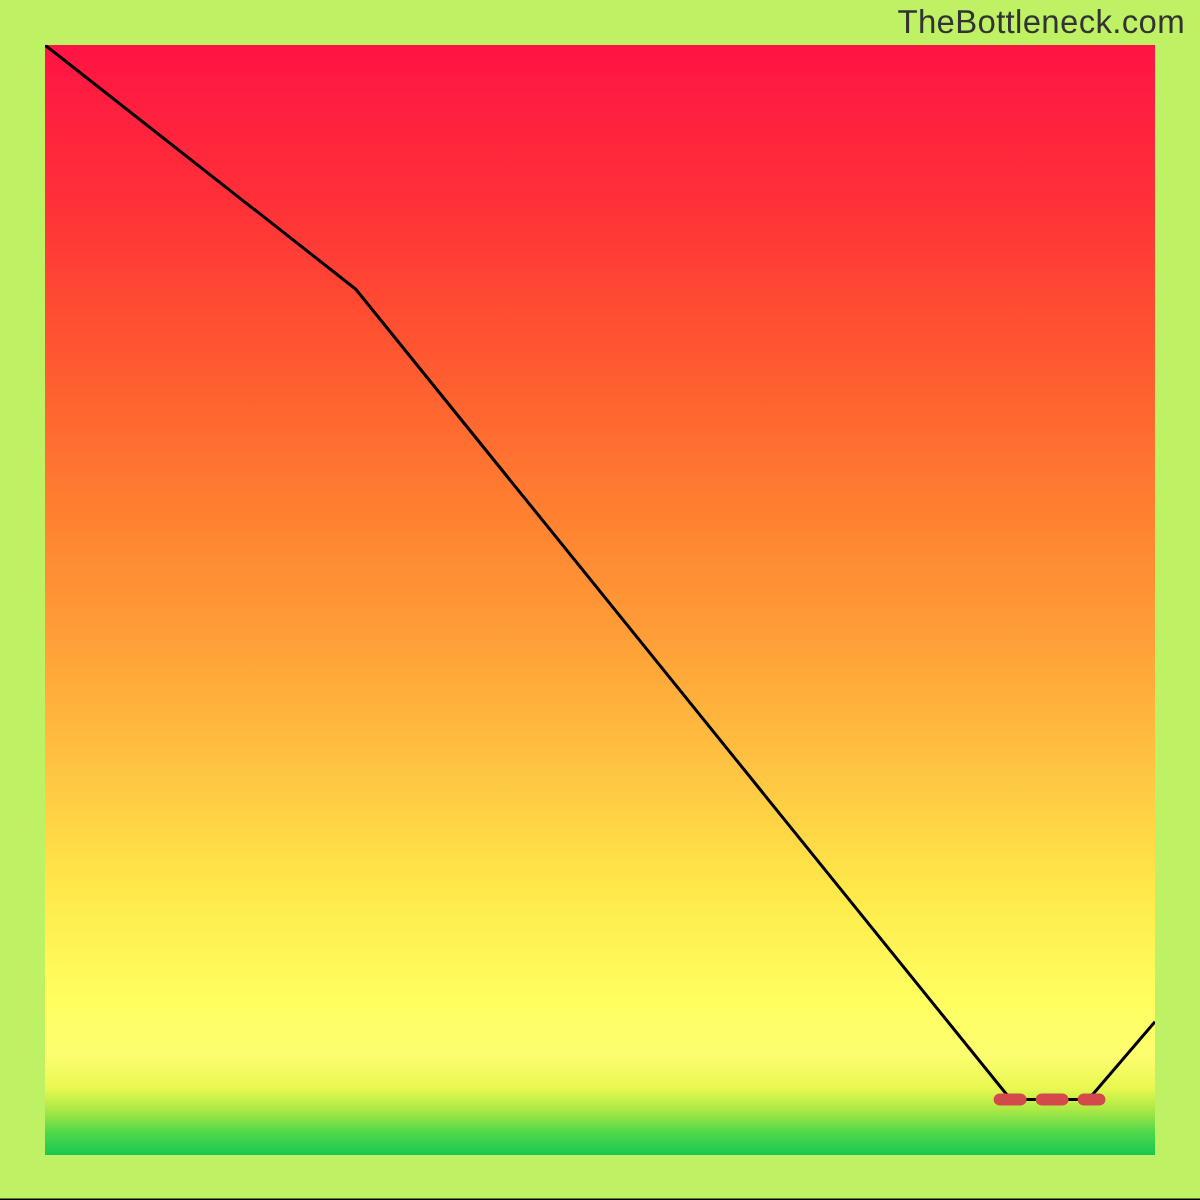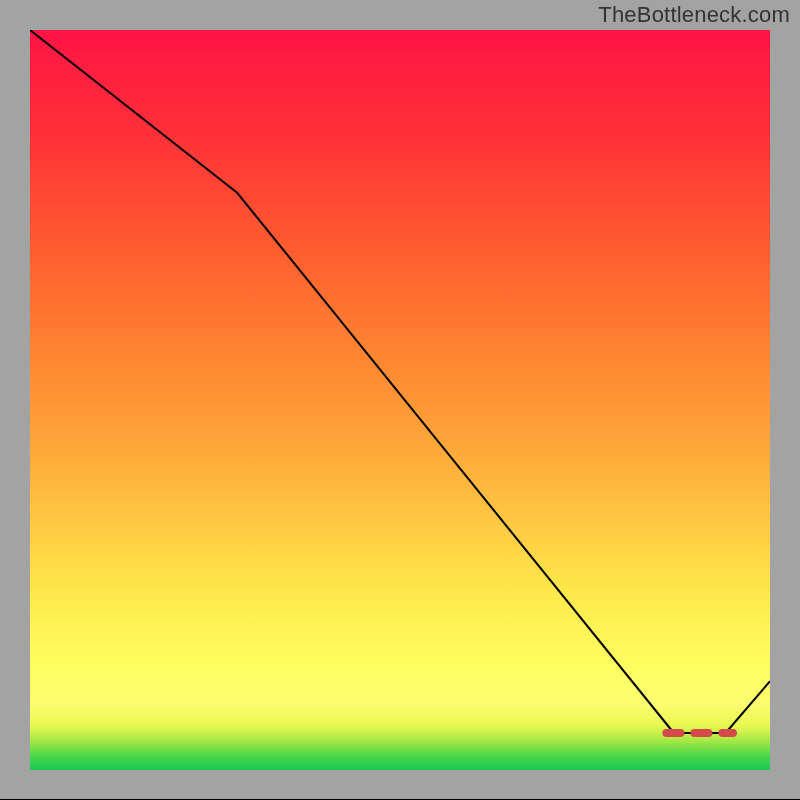--- a/index.html
+++ b/index.html
@@ -8,21 +8,21 @@
     width: 800px;
     height: 800px;
     background: #000;
     overflow: hidden;
     font-family: Arial, Helvetica, sans-serif;
   }
   .frame {
     position: relative;
     width: 800px;
     height: 799px;
-    background: #a3a3a3;
+    background: #bef264;
   }
   .watermark {
     position: absolute;
     top: 2px;
     right: 10px;
     color: #333;
     font-size: 22px;
     font-weight: 500;
     letter-spacing: 0.2px;
     user-select: none;

